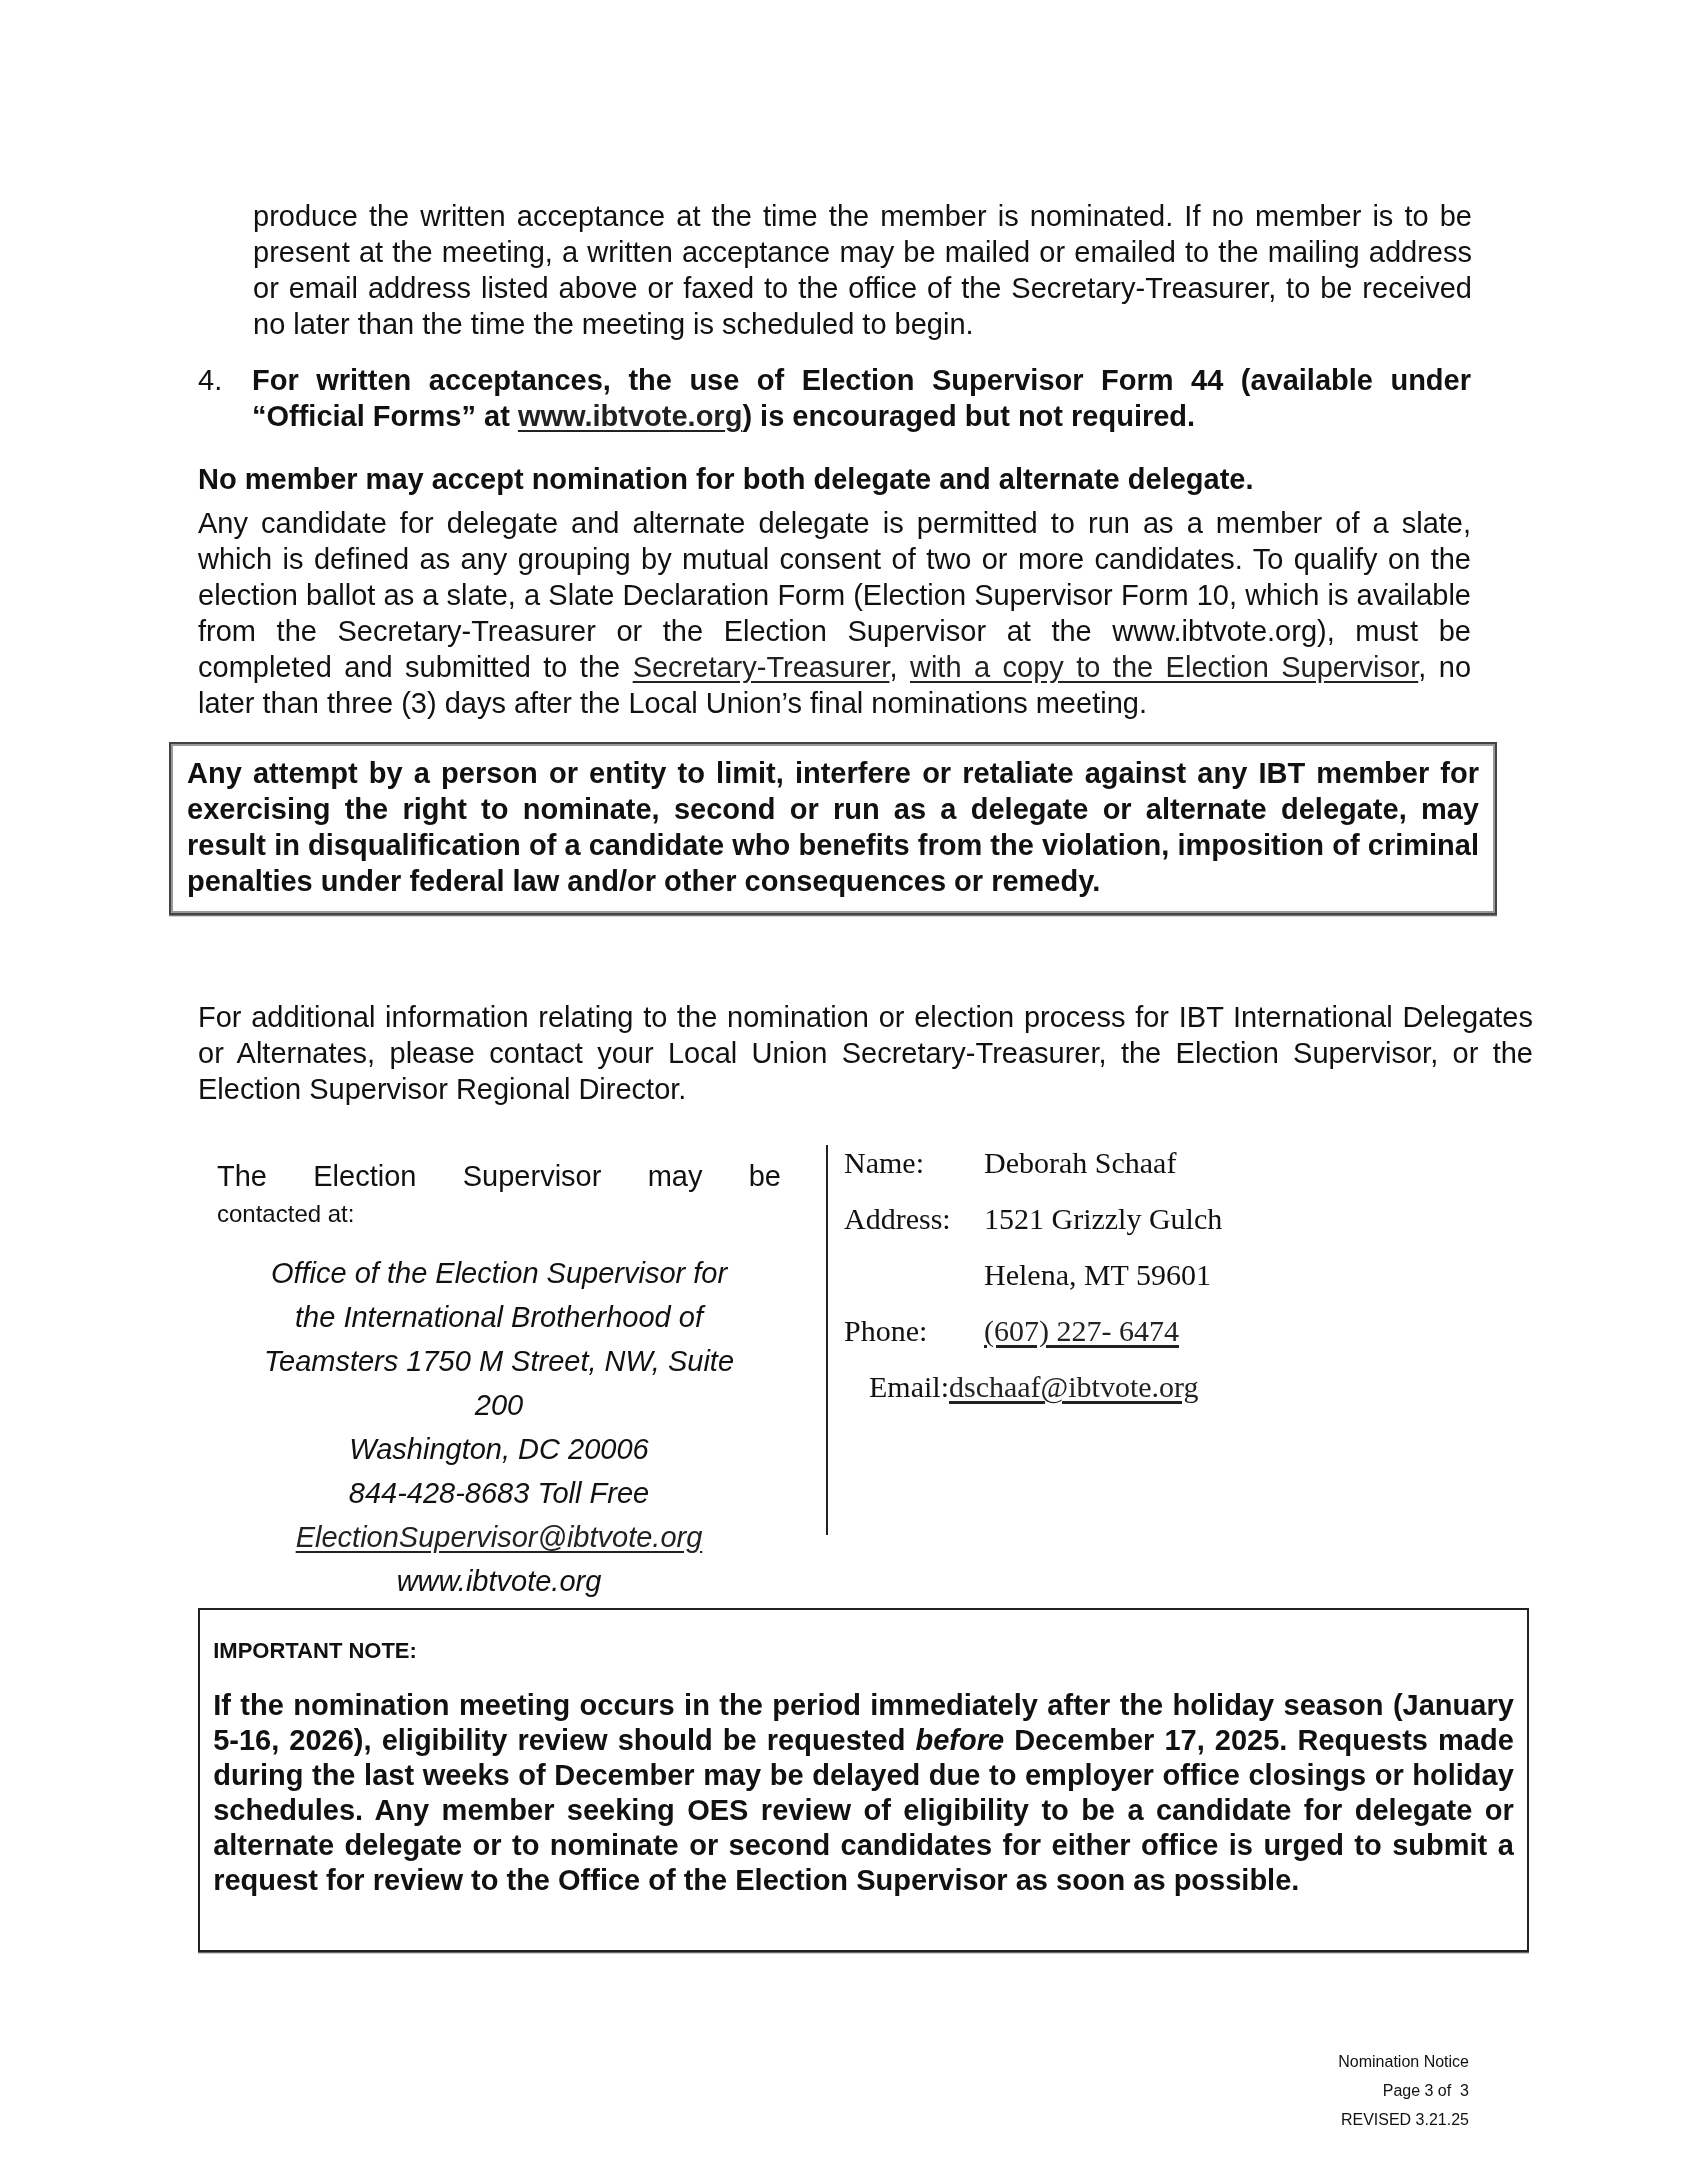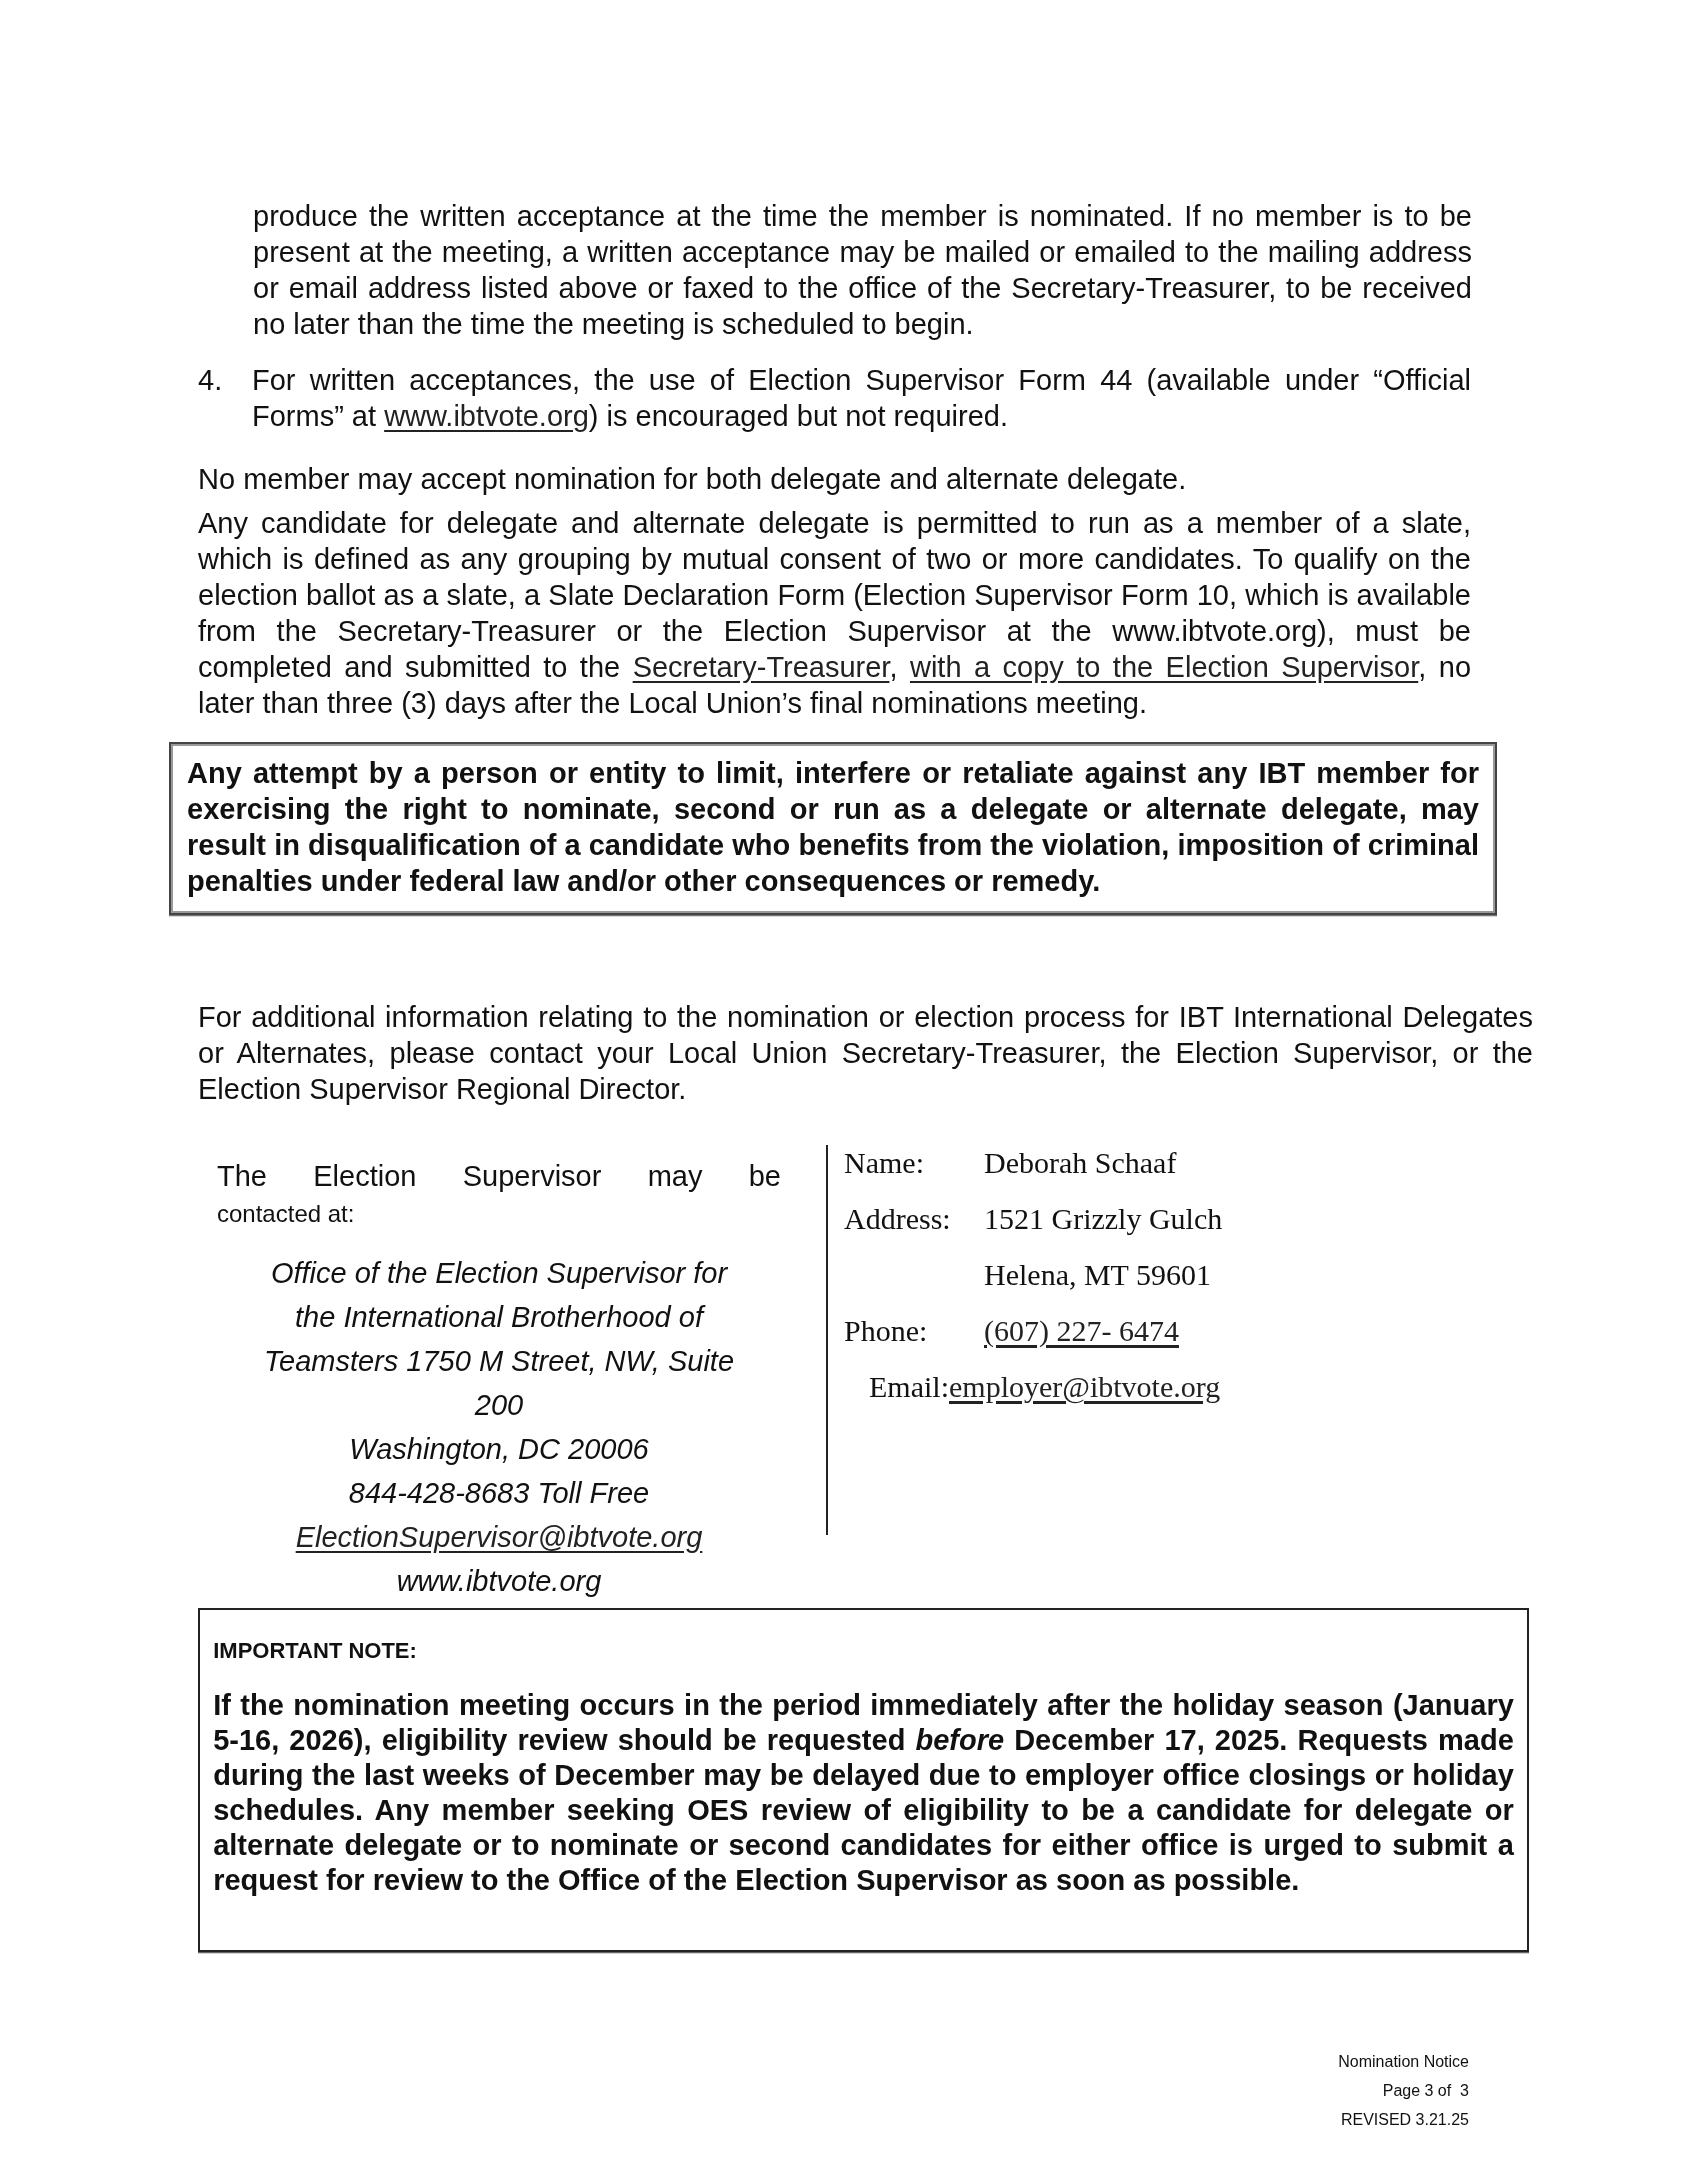--- a/index.html
+++ b/index.html
@@ -1,21 +1,21 @@
 <!DOCTYPE html>
 <html style="font-size:10.6px"><head>
 <meta charset="utf-8">
 <style>
   html, body { margin: 0; padding: 0; background: #ffffff; }
   body { width: 1687px; height: 2183px; position: relative; overflow: hidden; color: #111; }
   .sans { font-family: "Liberation Sans", sans-serif; }
   .serif { font-family: "Liberation Serif", serif; }
   .abs { position: absolute; }
   .para { font-size: 29px; line-height: 36px; text-align: justify; margin: 0; }
-  .para.last-left { text-align-last: left; }
+  .para.last-left { text-align-last: left; font-weight: bold; }
   .link { text-decoration: underline; text-underline-offset: 4px; color: #222; }
   .indent-block { left: 253px; width: 1219px; }
   .item4 { left: 198px; width: 1273px; }
   .item4 .num { position: absolute; left: 0; top: 0; }
   .item4 .txt { position: absolute; left: 54px; width: 1219px; }
   .body-block { left: 198px; width: 1273px; }
   .warn-box {
     left: 169px; top: 742px; width: 1328px; height: 173px;
     border: 2.6px solid #444;
     box-shadow: inset 0 0 0 2px #999, 0 1.3px 0 #777;
@@ -89,21 +89,21 @@
   <div class="rrow">
     <span class="rlabel">Address:</span><span>1521 Grizzly Gulch</span>
   </div>
   <div class="rrow">
     <span class="rlabel"></span><span>Helena, MT 59601</span>
   </div>
   <div class="rrow">
     <span class="rlabel">Phone:</span><span class="link">(607) 227- 6474</span>
   </div>
   <div class="rrow">
-    <span style="display:inline-block; width:105px;text-align:right;">Email:</span><span class="link">employer@ibtvote.org</span>
+    <span style="display:inline-block; width:105px;text-align:right;">Email:</span><span class="link">dschaaf@ibtvote.org</span>
   </div>
 </div>
 
 <div class="abs note-box sans">
   <div class="note-title">IMPORTANT NOTE:</div>
   <p class="note-text" style="margin:0;"><span>If the nomination meeting occurs in the period immediately after the holiday season (January 5-16, 2026), eligibility review should be requested </span><em>before</em><span> December 17, 2025. Requests made during the last weeks of December may be delayed due to employer office closings or holiday schedules. Any member seeking OES review of eligibility to be a candidate for delegate or alternate delegate or to nominate or second candidates for either office is urged to submit a request for review to the Office of the Election Supervisor as soon as possible.</span></p>
 </div>
 
 <div class="abs footer sans">
   <div>Nomination Notice</div>

